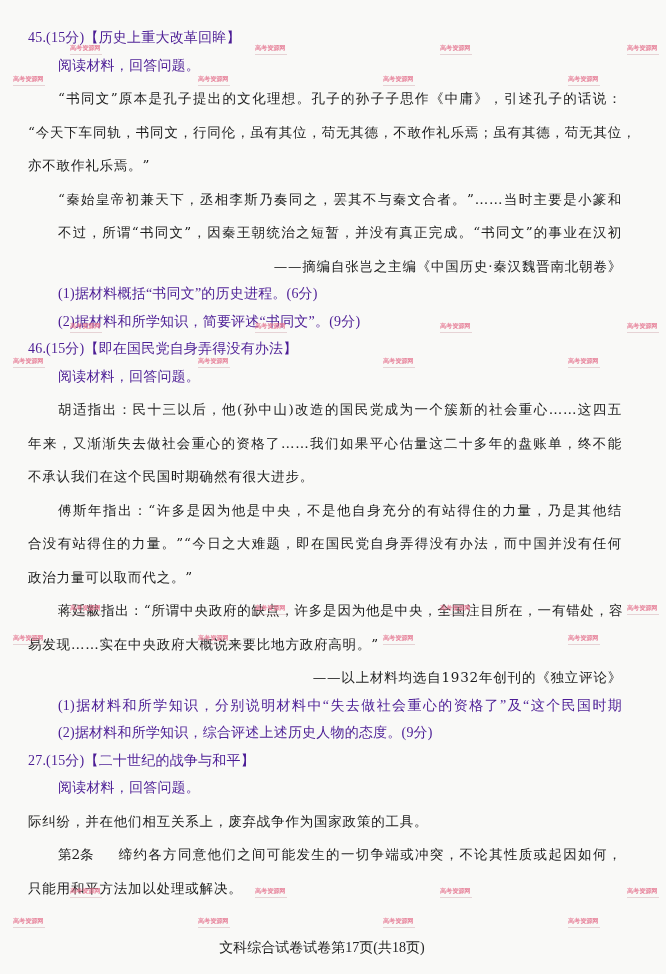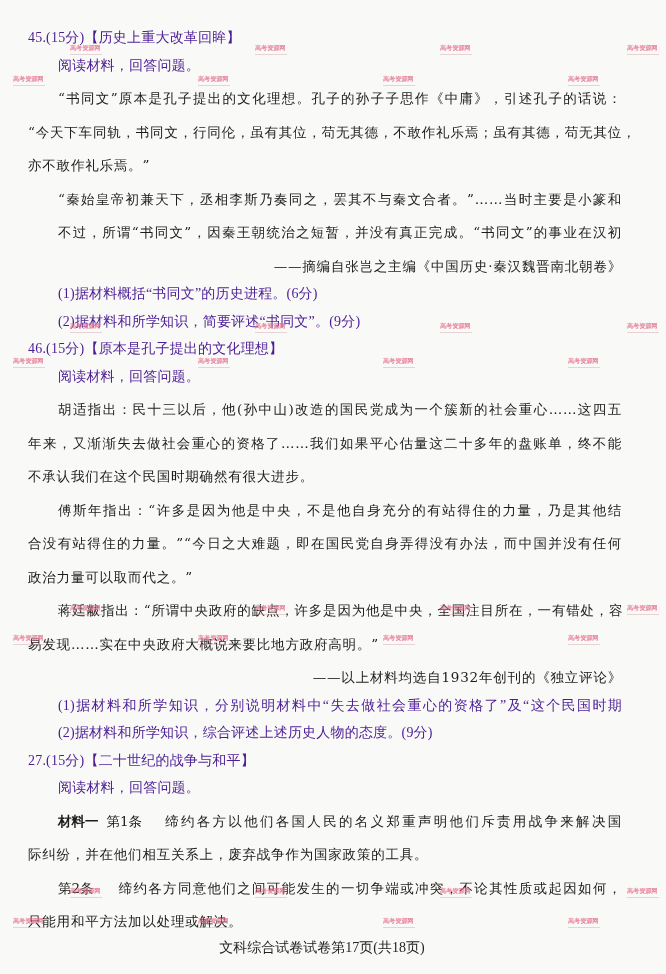--- a/index.html
+++ b/index.html
@@ -84,41 +84,36 @@
     <div class="l q ind">阅读材料，回答问题。</div>
     <div class="l mat ind just">“书同文”原本是孔子提出的文化理想。孔子的孙子子思作《中庸》，引述孔子的话说：</div>
     <div class="l mat just">“今天下车同轨，书同文，行同伦，虽有其位，苟无其德，不敢作礼乐焉；虽有其德，苟无其位，</div>
     <div class="l mat">亦不敢作礼乐焉。”</div>
     <div class="l mat ind just">“秦始皇帝初兼天下，丞相李斯乃奏同之，罢其不与秦文合者。”……当时主要是小篆和</div>
     <div class="l mat ind just">不过，所谓“书同文”，因秦王朝统治之短暂，并没有真正完成。“书同文”的事业在汉初</div>
     <div class="l mat right">——摘编自张岂之主编《中国历史·秦汉魏晋南北朝卷》</div>
     <div class="l q ind">(1)据材料概括“书同文”的历史进程。(6分)</div>
     <div class="l q ind">(2)据材料和所学知识，简要评述“书同文”。(9分)</div>
 
-    <div class="l q"><span>46.</span><span>(15分)</span><span>【原本是孔子提出的文化理想】</span></div>
+    <div class="l q"><span>46.</span><span>(15分)</span><span>【即在国民党自身弄得没有办法】</span></div>
     <div class="l q ind">阅读材料，回答问题。</div>
     <div class="l mat ind just">胡适指出：民十三以后，他(孙中山)改造的国民党成为一个簇新的社会重心……这四五</div>
     <div class="l mat just">年来，又渐渐失去做社会重心的资格了……我们如果平心估量这二十多年的盘账单，终不能</div>
     <div class="l mat">不承认我们在这个民国时期确然有很大进步。</div>
     <div class="l mat ind just">傅斯年指出：“许多是因为他是中央，不是他自身充分的有站得住的力量，乃是其他结</div>
     <div class="l mat just">合没有站得住的力量。”“今日之大难题，即在国民党自身弄得没有办法，而中国并没有任何</div>
     <div class="l mat">政治力量可以取而代之。”</div>
     <div class="l mat ind just">蒋廷黻指出：“所谓中央政府的缺点，许多是因为他是中央，全国注目所在，一有错处，容</div>
     <div class="l mat">易发现……实在中央政府大概说来要比地方政府高明。”</div>
     <div class="l mat right">——以上材料均选自1932年创刊的《独立评论》</div>
     <div class="l q ind just">(1)据材料和所学知识，分别说明材料中“失去做社会重心的资格了”及“这个民国时期</div>
     <div class="l q ind">(2)据材料和所学知识，综合评述上述历史人物的态度。(9分)</div>
 
     <div class="l q"><span>27.</span><span>(15分)</span><span>【二十世纪的战争与和平】</span></div>
     <div class="l q ind">阅读材料，回答问题。</div>
-    <div class="l mat ind flexline">
-      <span class="lab">材料一</span>
-      <span class="art1">第1条</span>
-      <span class="txt just">缔约各方以他们各国人民的名义郑重声明他们斥责用战争来解决国</span>
-    </div>
     <div class="l mat">际纠纷，并在他们相互关系上，废弃战争作为国家政策的工具。</div>
     <div class="l mat ind flexline">
       <span class="art2">第2条</span>
       <span class="txt just">缔约各方同意他们之间可能发生的一切争端或冲突，不论其性质或起因如何，</span>
     </div>
     <div class="l mat">只能用和平方法加以处理或解决。</div>
   </div>
 
   <div class="footer">文科综合试卷试卷第17页(共18页)</div>
 

